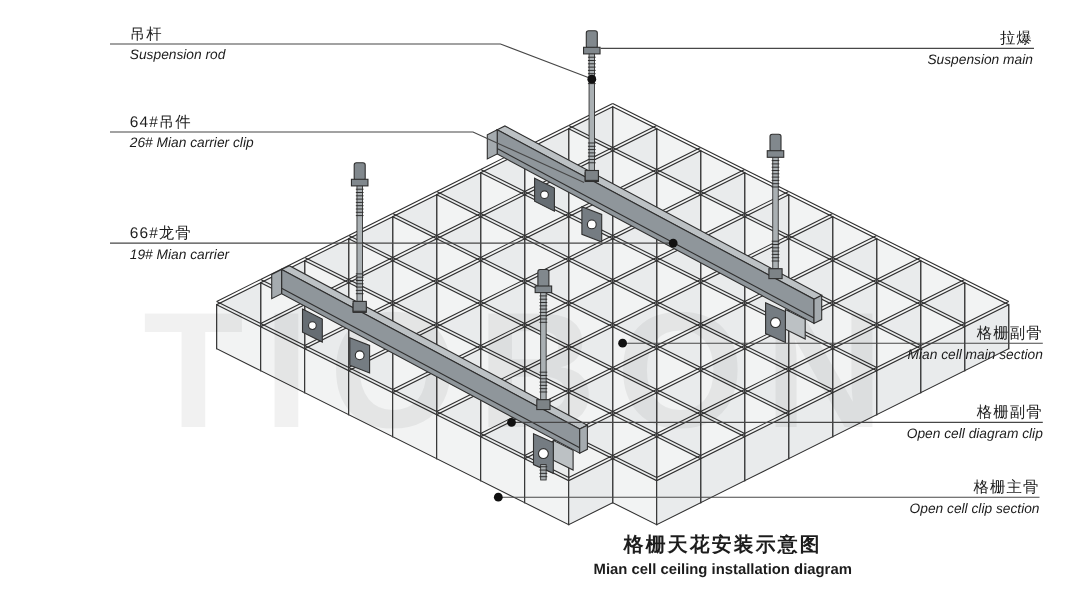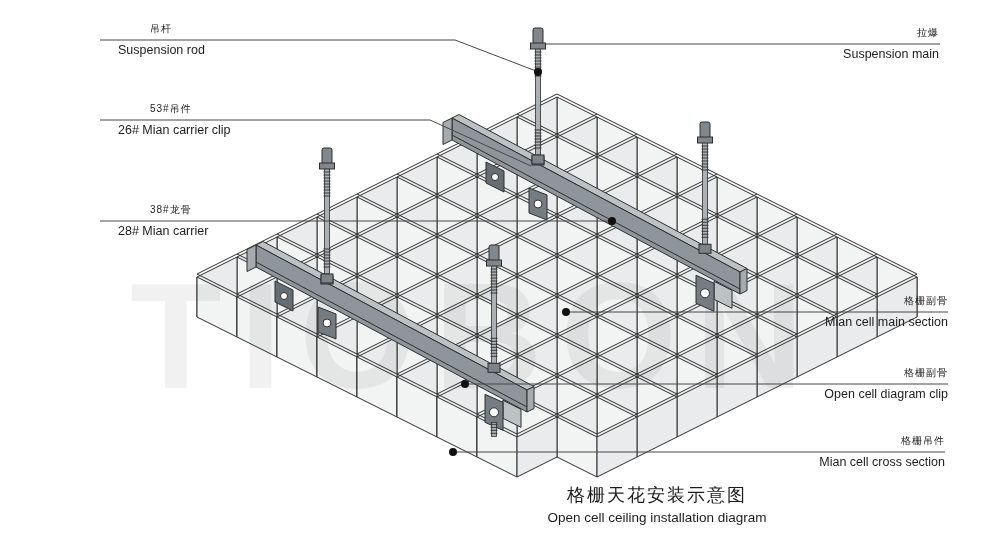--- a/index.html
+++ b/index.html
@@ -1,24 +1,24 @@
 <!DOCTYPE html>
 <html><head>
 <meta charset="utf-8">
 <style>
   html,body{margin:0;padding:0;background:#ffffff;}
   #stage{position:relative;width:991px;height:549px;background:#fff;overflow:hidden;
          font-family:"Liberation Sans","DejaVu Sans",sans-serif;color:#1c1c1c;}
   #scene{position:absolute;left:0;top:0;}
   
   .zh-part,.en-part{position:absolute;white-space:nowrap;}
-  .zh-part{font-size:10px;letter-spacing:1px;margin-left:32px;}
-  .en-part{font-size:12.5px;}
+  .zh-part{font-size:14px;letter-spacing:1px;}
+  .en-part{font-size:12.5px;font-style:italic;}
   .ra{text-align:right;}
-  #title-block{position:absolute;left:457px;top:483px;width:400px;text-align:center;}
+  #title-block{position:absolute;left:457px;top:483px;width:400px;text-align:center;font-weight:bold;}
   #title-zh{font-size:18px;letter-spacing:2px;}
   #title-en{font-size:13.5px;margin-top:3px;}
 </style>
 </head>
 <body>
 
 <div id="stage">
 
   <svg id="scene" width="991" height="549" viewBox="0 0 991 549">
       <polygon points="557,97 597,117 597,157 557,137" fill="#f2f3f3" stroke="#2f2f2f" stroke-width="1"></polygon>
@@ -499,35 +499,35 @@
       <circle cx="566" cy="312" r="4" fill="#111111"></circle>
       <polyline points="465,384 948,384" fill="none" stroke="#474747" stroke-width="1"></polyline>
       <circle cx="465" cy="384" r="4" fill="#111111"></circle>
       <polyline points="453,452 945,452" fill="none" stroke="#474747" stroke-width="1"></polyline>
       <circle cx="453" cy="452" r="4" fill="#111111"></circle>
     </svg>
 
   <div class="zh-part" style="left:118px;top:22px">吊杆</div>
   <div class="en-part" style="left:118px;top:43px">Suspension rod</div>
 
-  <div class="zh-part" style="left:118px;top:102px">53#吊件</div>
+  <div class="zh-part" style="left:118px;top:102px">64#吊件</div>
   <div class="en-part" style="left:118px;top:123px">26# Mian carrier clip</div>
 
-  <div class="zh-part" style="left:118px;top:203px">38#龙骨</div>
-  <div class="en-part" style="left:118px;top:224px">28# Mian carrier</div>
+  <div class="zh-part" style="left:118px;top:203px">66#龙骨</div>
+  <div class="en-part" style="left:118px;top:224px">19# Mian carrier</div>
 
   <div class="zh-part ra" style="right:52px;top:26px">拉爆</div>
   <div class="en-part ra" style="right:52px;top:47px">Suspension main</div>
 
   <div class="zh-part ra" style="right:43px;top:294px">格栅副骨</div>
   <div class="en-part ra" style="right:43px;top:315px">Mian cell main section</div>
 
   <div class="zh-part ra" style="right:43px;top:366px">格栅副骨</div>
   <div class="en-part ra" style="right:43px;top:387px">Open cell diagram clip</div>
 
-  <div class="zh-part ra" style="right:46px;top:434px">格栅吊件</div>
-  <div class="en-part ra" style="right:46px;top:455px">Mian cell cross section</div>
+  <div class="zh-part ra" style="right:46px;top:434px">格栅主骨</div>
+  <div class="en-part ra" style="right:46px;top:455px">Open cell clip section</div>
 
   <div id="title-block">
     <div id="title-zh">格栅天花安装示意图</div>
-    <div id="title-en">Open cell ceiling installation diagram</div>
+    <div id="title-en">Mian cell ceiling installation diagram</div>
   </div>
 </div>
 
 </body></html>

